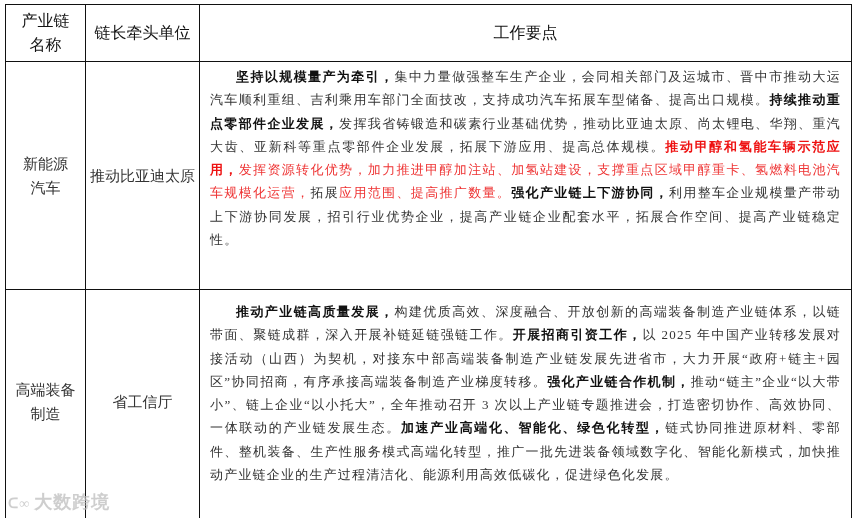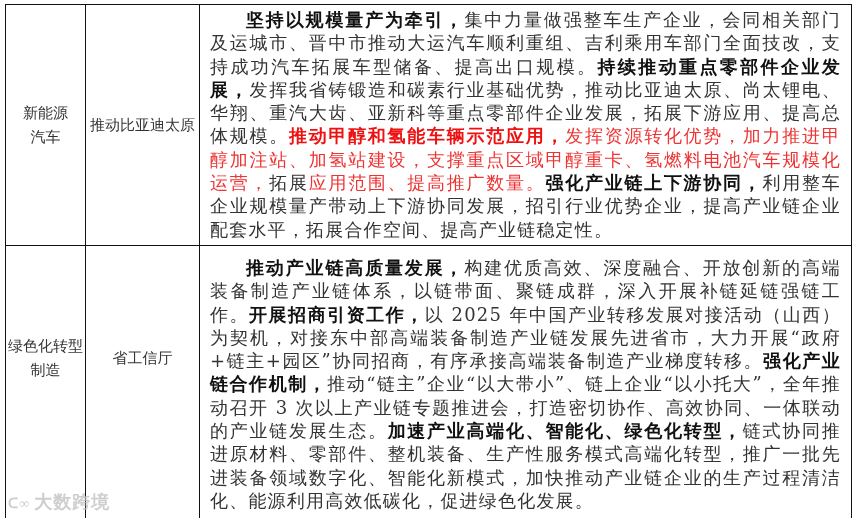--- a/index.html
+++ b/index.html
@@ -4,55 +4,63 @@
 <style>
   html, body { margin:0; padding:0; background:#ffffff; }
   body { width:863px; height:518px; position:relative; overflow:hidden;
          font-family:"DejaVu Serif","Liberation Serif",serif; color:#222; }
   table.doc { position:absolute; left:5px; top:4px; border-collapse:collapse; table-layout:fixed; }
   table.doc td, table.doc th { border:1px solid #111; padding:0; }
   .c1 { width:80px; } .c2 { width:114px; } .c3 { width:652px; }
   .hdr th { height:56px; font-family:"DejaVu Sans","Liberation Sans",sans-serif;
             font-weight:normal; font-size:16px; color:#111; text-align:center; vertical-align:middle; line-height:24px; }
   .cat, .owner { text-align:center; vertical-align:middle; font-size:15px; color:#333; line-height:24px; }
-  .points { vertical-align:top; font-size:18px; line-height:23.3px; padding:3px 10px 4px 10px !important;
-            text-align:justify; letter-spacing:1.2px; color:#333; }
+  .points { vertical-align:top; font-size:13px; line-height:23.3px; padding:3px 10px 4px 10px !important;
+            text-align:justify; letter-spacing:1.2px; color:#333;font-family:Liberation Serif, serif; }
   .points p { margin:0; text-indent:2em; }
   .b { font-weight:bold; color:#111; }
   .r { color:#e33; }
   .rb { color:#e11; font-weight:bold; }
   .row1 td { height:220px; }
   .row2 td { height:227px; }
   .wm { position:absolute; left:8px; top:490px; font-family:Liberation Serif, serif;
         font-size:18px; color:rgba(190,190,190,0.75); font-weight:bold; letter-spacing:1px; }
   .wm .logo { font-size:14px; margin-right:4px; }
 </style>
 </head>
 <body>
 
 <table class="doc">
   <colgroup>
       <col class="c1">
       <col class="c2">
       <col class="c3">
     </colgroup>
   <tbody>
+      <tr class="hdr">
+    <th>
+      <span>产业链</span><br>
+      <span>名称</span>
+    </th>
+    <th>链长牵头单位</th>
+    <th>工作要点</th>
+  </tr>
   <tr class="row1">
     <td class="cat">
       <span>新能源</span><br>
       <span>汽车</span>
     </td>
     <td class="owner">推动比亚迪太原</td>
     <td class="points">
       <p class="seg-host"><span class="b">坚持以规模量产为牵引，</span><span>集中力量做强整车生产企业，会同相关部门及运城市、晋中市推动大运汽车顺利重组、吉利乘用车部门全面技改，支持成功汽车拓展车型储备、提高出口规模。</span><span class="b">持续推动重点零部件企业发展，</span><span>发挥我省铸锻造和碳素行业基础优势，推动比亚迪太原、尚太锂电、华翔、重汽大齿、亚新科等重点零部件企业发展，拓展下游应用、提高总体规模。</span><span class="rb">推动甲醇和氢能车辆示范应用，</span><span class="r">发挥资源转化优势，加力推进甲醇加注站、加氢站建设，支撑重点区域甲醇重卡、氢燃料电池汽车规模化运营，</span><span>拓展</span><span class="r">应用范围、提高推广数量。</span><span class="b">强化产业链上下游协同，</span><span>利用整车企业规模量产带动上下游协同发展，招引行业优势企业，提高产业链企业配套水平，拓展合作空间、提高产业链稳定性。</span></p>
     </td>
   </tr>
   <tr class="row2">
     <td class="cat" style="vertical-align:top;padding-top:88px;">
-      <span>绿色化转型</span><br>
+      <span>高端装备</span><br>
       <span>制造</span>
     </td>
     <td class="owner" style="vertical-align:top;padding-top:100px;">省工信厅</td>
     <td class="points" style="padding-top:10px !important;">
       <p class="seg-host"><span class="b">推动产业链高质量发展，</span><span>构建优质高效、深度融合、开放创新的高端装备制造产业链体系，以链带面、聚链成群，深入开展补链延链强链工作。</span><span class="b">开展招商引资工作，</span><span>以 2025 年中国产业转移发展对接活动（山西）为契机，对接东中部高端装备制造产业链发展先进省市，大力开展“政府+链主+园区”协同招商，有序承接高端装备制造产业梯度转移。</span><span class="b">强化产业链合作机制，</span><span>推动“链主”企业“以大带小”、链上企业“以小托大”，全年推动召开 3 次以上产业链专题推进会，打造密切协作、高效协同、一体联动的产业链发展生态。</span><span class="b">加速产业高端化、智能化、绿色化转型，</span><span>链式协同推进原材料、零部件、整机装备、生产性服务模式高端化转型，推广一批先进装备领域数字化、智能化新模式，加快推动产业链企业的生产过程清洁化、能源利用高效低碳化，促进绿色化发展。</span></p>
     </td>
   </tr>
 </tbody>
   </table>
 

